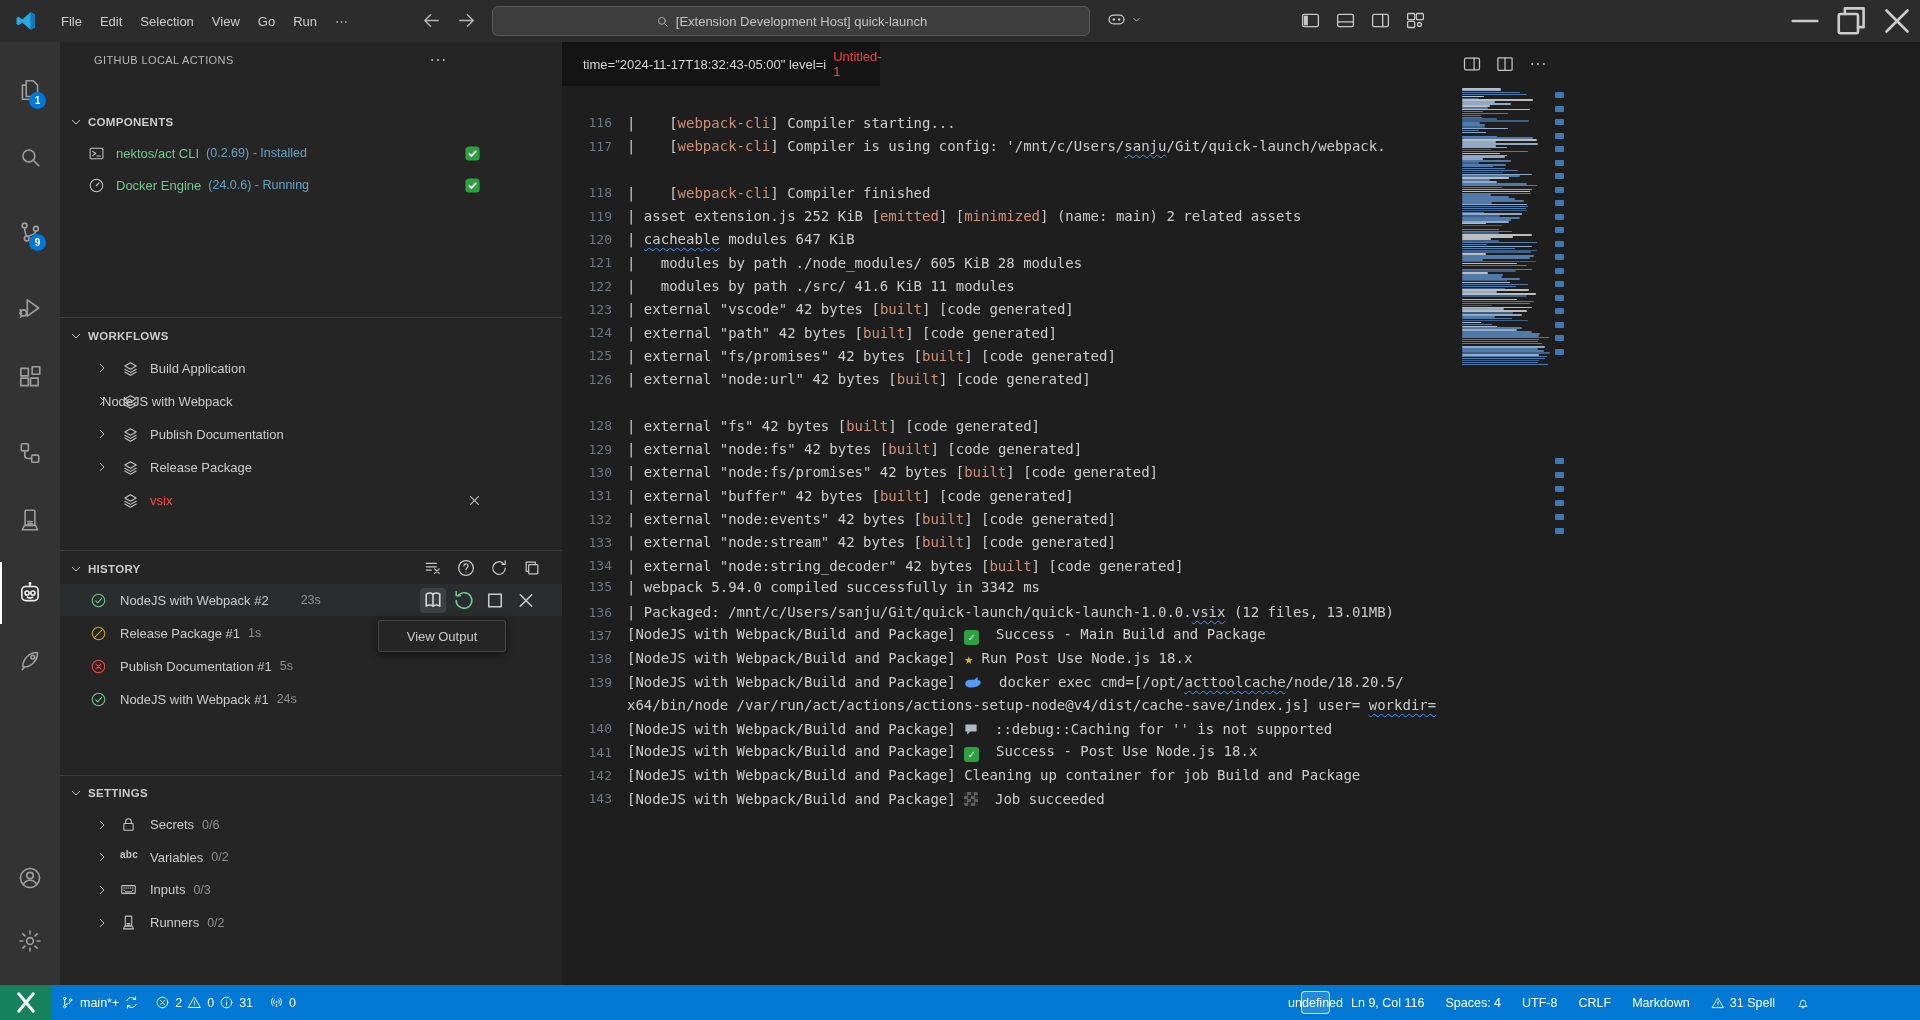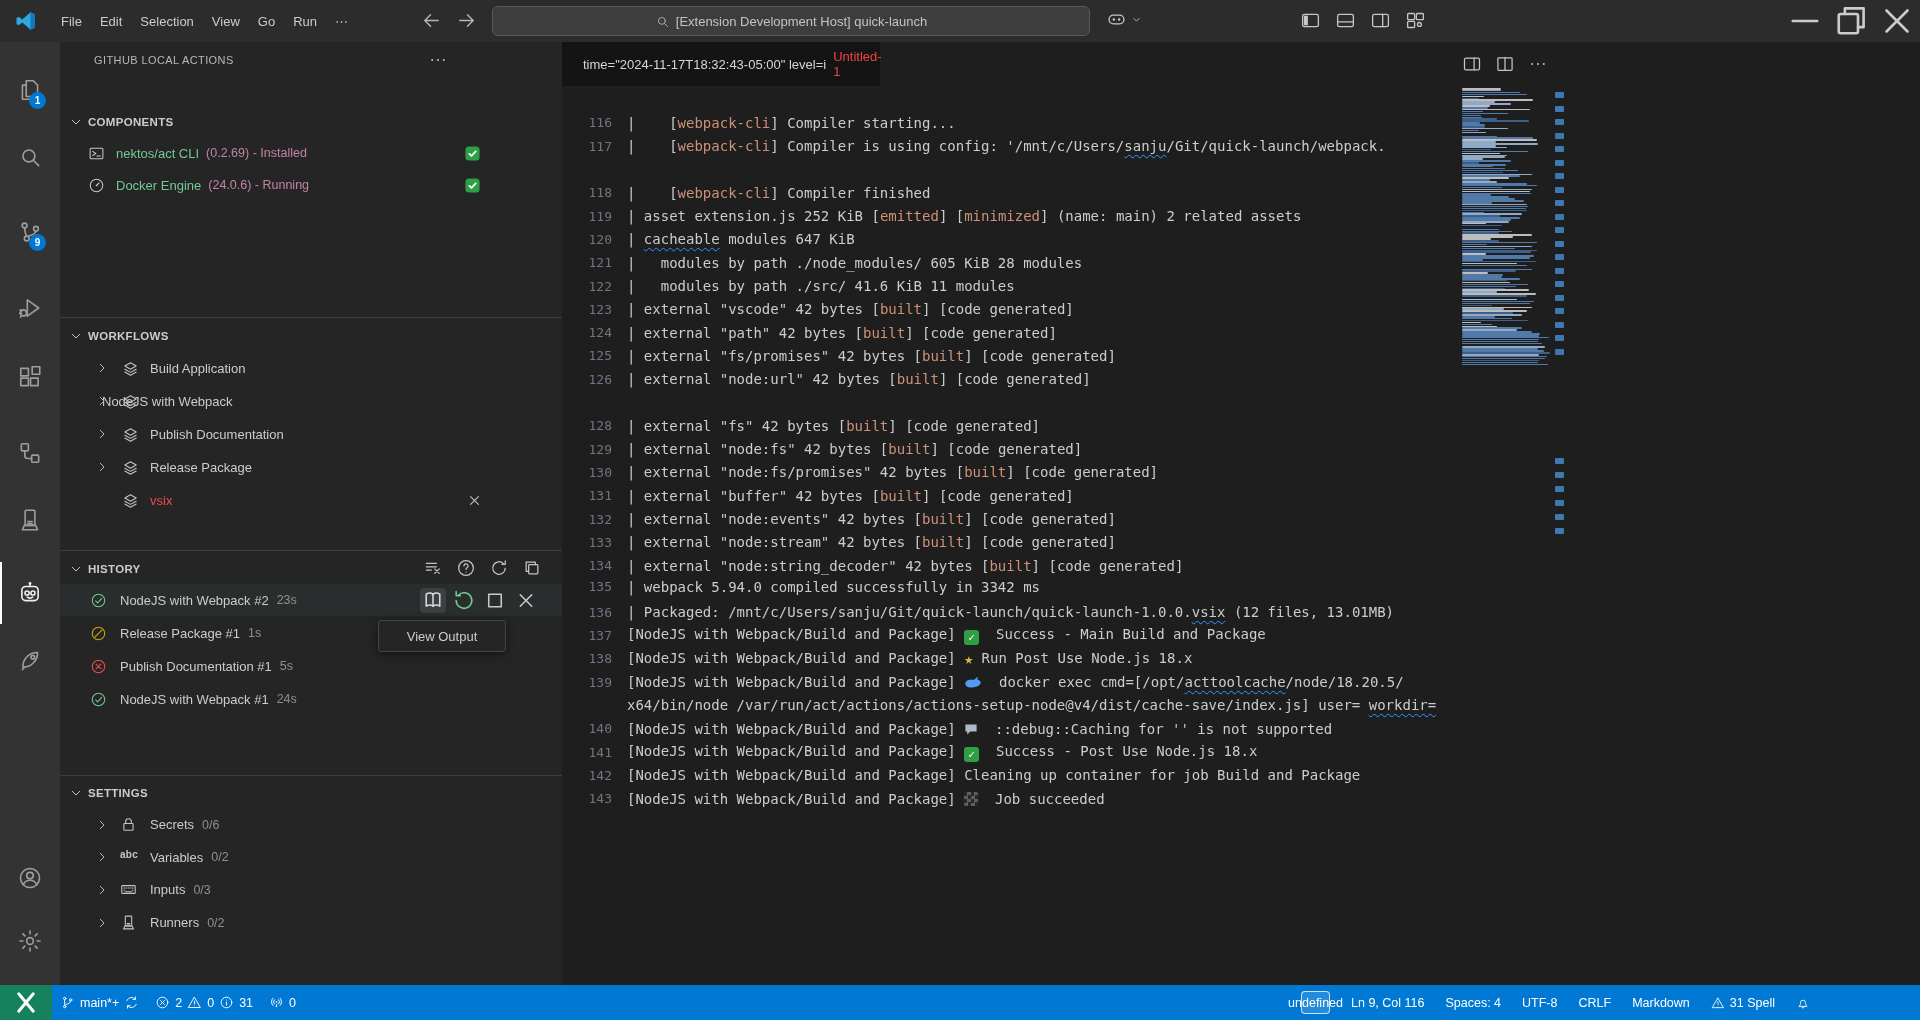--- a/index.html
+++ b/index.html
@@ -40,21 +40,21 @@
   .pane-title span{margin-left:34px;font-size:11px;letter-spacing:.4px;color:#b8b8b8}
   .pane-dots{position:absolute;left:368px;top:8px;width:20px;height:20px;color:#c5c5c5}
   .sec-head{position:absolute;left:0;width:100%;height:28px;display:flex;align-items:center;font-weight:700;
     font-size:11.5px;letter-spacing:.3px;color:#cccccc}
   .sec-head .ch{width:16px;height:16px;margin-left:8px;margin-right:4px;color:#c5c5c5}
   .divider{position:absolute;left:0;width:100%;height:1px;background:#3c3c3c}
   .srow{position:absolute;left:0;width:100%;display:flex;align-items:center;font-size:13px}
   .srow .chev{position:absolute;left:34px;width:16px;height:16px;color:#b8b8b8}
   .srow .ricon{position:absolute;width:17px;height:17px;color:#c5c5c5}
   .green-name{color:#73c991}
-  .green-desc{color:#f9a8d4;opacity:.72;font-size:12.5px;margin-left:7px}
+  .green-desc{color:#7dd3fc;opacity:.72;font-size:12.5px;margin-left:7px}
   .dim{color:#8f8f8f;font-size:12.5px;margin-left:8px}
   .red{color:#f14c4c}
   .check-badge{position:absolute;left:404px;width:17px;height:17px}
   .hh-icons{position:absolute;left:363px;top:4px;display:flex;gap:13px;color:#c5c5c5}
   .hh-icons .hi{width:20px;height:20px}
   .hist-actions{position:absolute;left:360px;top:3.5px;display:flex;gap:5px;align-items:center}
   .hbtn{width:26px;height:25px;display:flex;align-items:center;justify-content:center;border-radius:4px;color:#c9c9c9}
   .hbtn svg{width:18px;height:18px}
   .hbtn.boxed{background:#3d4043}
   .tooltip{position:absolute;left:318px;top:578px;width:128px;height:32px;background:#252526;
@@ -459,21 +459,21 @@
               </svg>
             </span>
             <span class="hi">
               <svg viewBox="0 0 24 24" fill="none" stroke="currentColor" stroke-width="1.5" stroke-linecap="round" stroke-linejoin="round" style="width:100%;height:100%">
                 <rect x="8" y="8" width="11" height="11" rx="1"></rect>
                 <path d="M16 8V5H5v11h3"></path>
               </svg>
             </span>
           </div>
         </div>
-        <div class="srow" style="top: 542px; height: 32px; background: rgb(42, 45, 46);">
+        <div class="srow" style="top: 542px; height: 32px; background: rgb(42, 45, 46); gap: 24px;">
           <span class="ricon" style="left: 30px; color: rgb(115, 201, 145);">
             <svg viewBox="0 0 24 24" fill="none" stroke="currentColor" stroke-width="1.5" stroke-linecap="round" stroke-linejoin="round" style="width:100%;height:100%">
               <circle cx="12" cy="12" r="8.8"></circle>
               <path d="M8 12.5l2.8 2.8L16.5 9"></path>
             </svg>
           </span>
           <span style="margin-left: 60px;">NodeJS with Webpack #2</span>
           <span class="dim">23s</span>
           <div class="hist-actions">
             <div class="hbtn boxed" style="color: rgb(215, 215, 215);">

